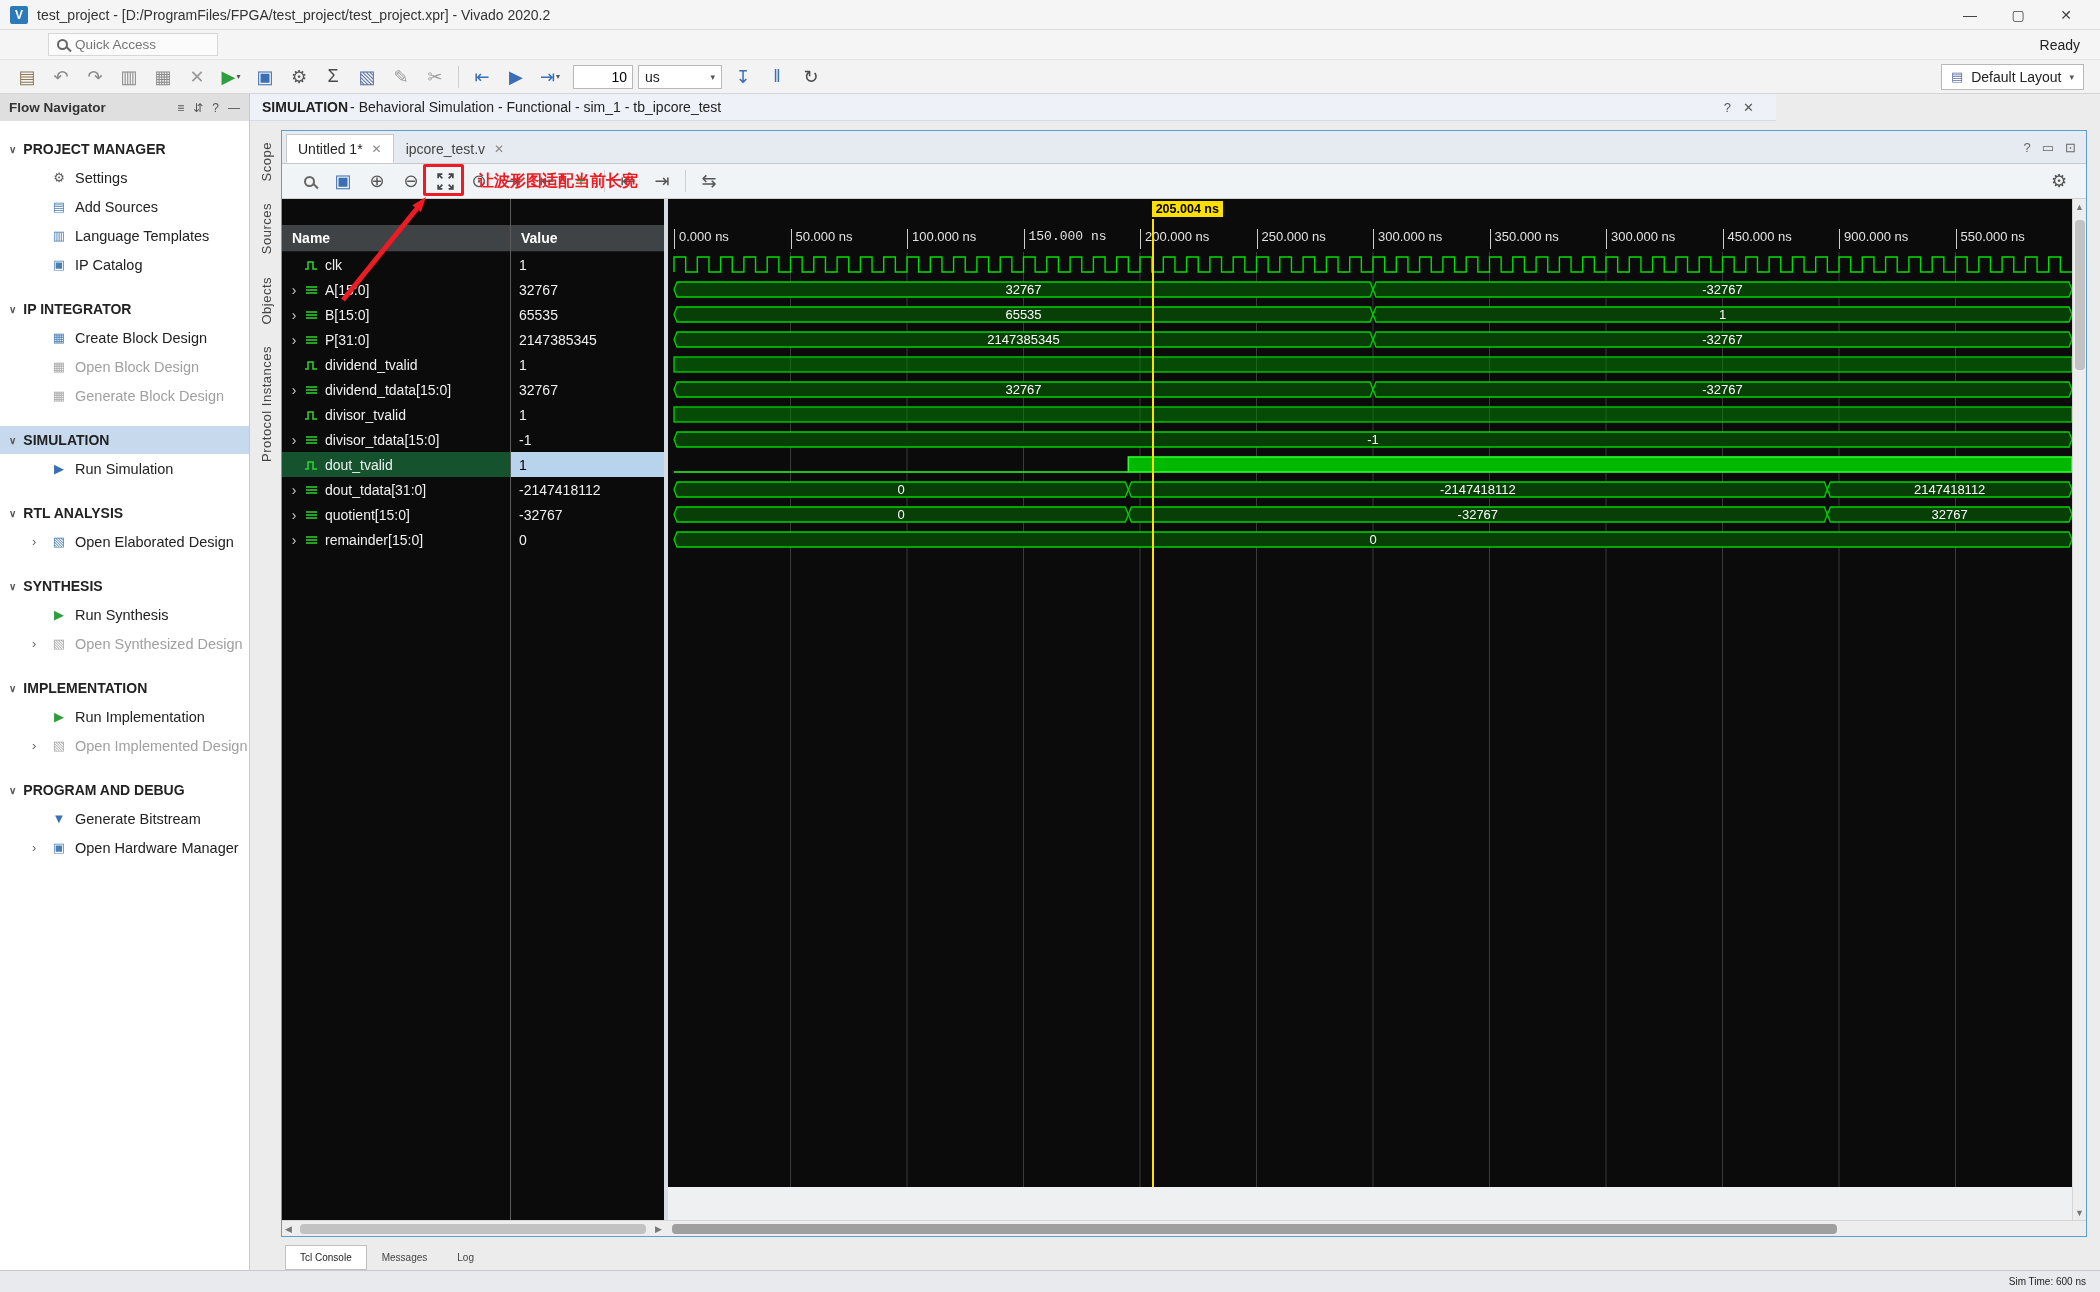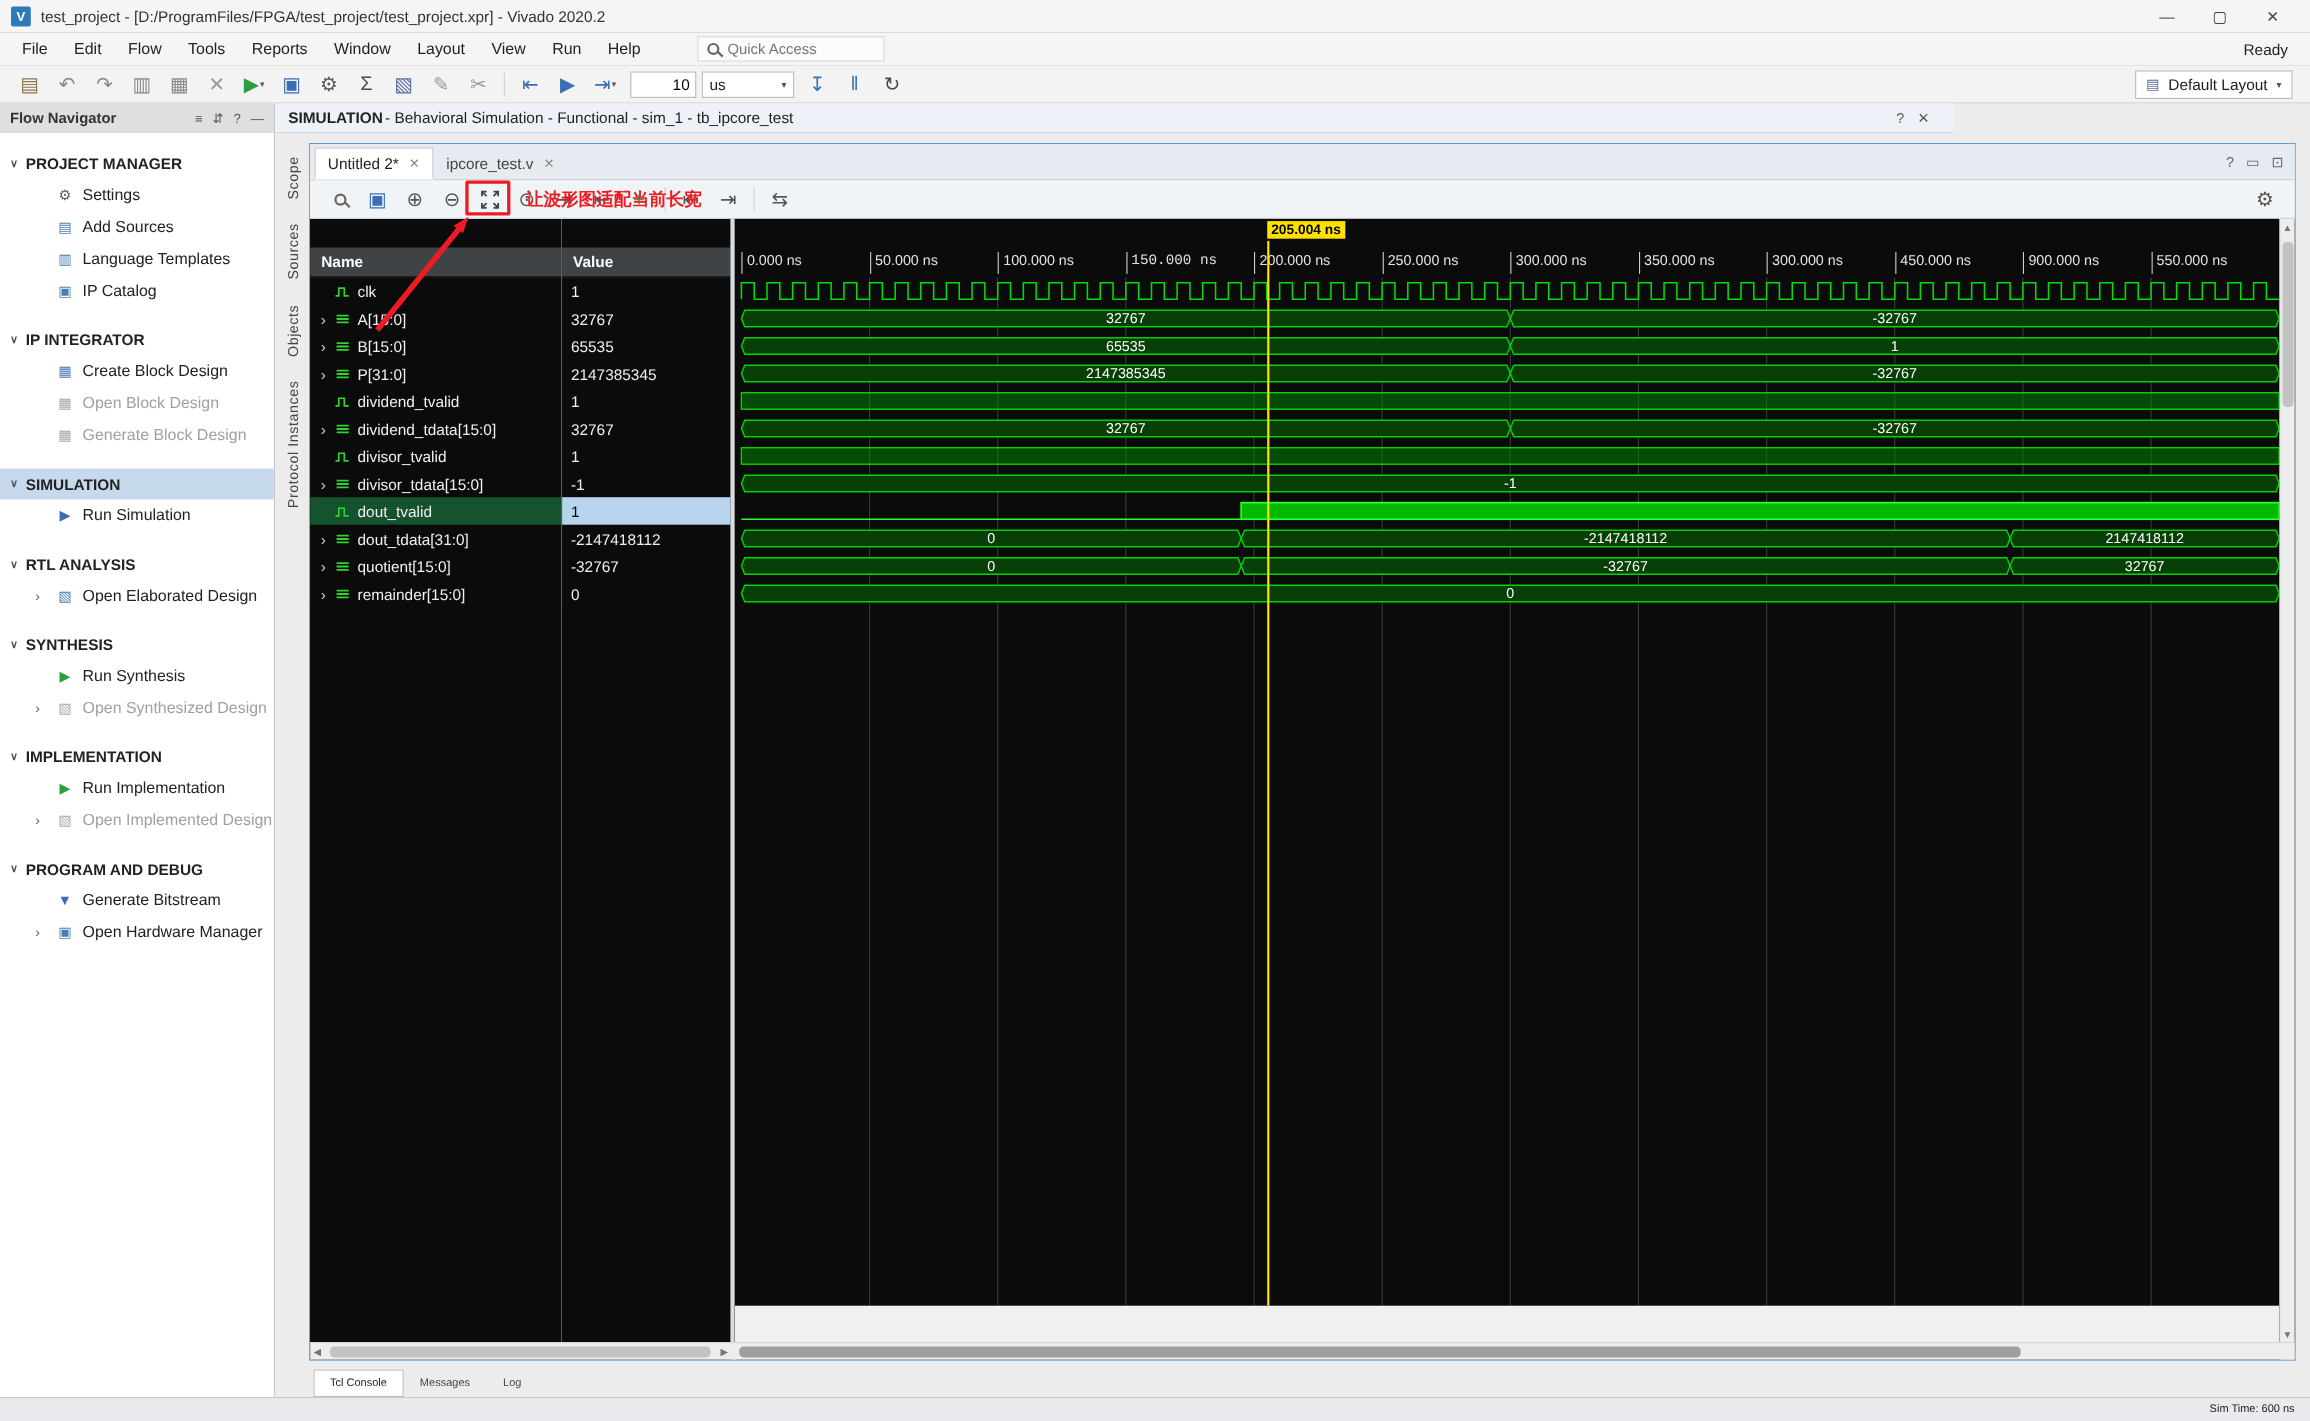--- a/index.html
+++ b/index.html
@@ -108,32 +108,20 @@
     <div class="app-icon">V</div>
     <span id="title-text">test_project - [D:/ProgramFiles/FPGA/test_project/test_project.xpr] - Vivado 2020.2</span>
     <div class="win-controls">
         <div class="win-btn">—</div>
         <div class="win-btn">▢</div>
         <div class="win-btn">✕</div>
       </div>
   </div>
 
   <div id="menubar">
-    <div id="menu-items" style="display:flex">
-        <div class="menu-item">File</div>
-        <div class="menu-item">Edit</div>
-        <div class="menu-item">Flow</div>
-        <div class="menu-item">Tools</div>
-        <div class="menu-item">Reports</div>
-        <div class="menu-item">Window</div>
-        <div class="menu-item">Layout</div>
-        <div class="menu-item">View</div>
-        <div class="menu-item">Run</div>
-        <div class="menu-item">Help</div>
-      </div>
     <div id="quick-access">
       <span class="mag"></span>
       <input placeholder="Quick Access" style="">
     </div>
     <span id="ready">Ready</span>
   </div>
 
   <div id="toolbar">
     <div id="tb-left" style="display:flex;align-items:center">
         <div class="tb-icon" style="color: rgb(138, 122, 85);">▤</div>
@@ -315,21 +303,21 @@
       <div class="side-tab">Scope</div>
       <div class="side-tab">Sources</div>
       <div class="side-tab">Objects</div>
       <div class="side-tab">Protocol Instances</div>
     </div>
 
   <div id="main">
     <div id="edit-tabs">
       <div id="etab-list" style="display:flex;align-items:flex-end">
           <div class="etab active">
-            <span>Untitled 2*</span>
+            <span>Untitled 1*</span>
             <span class="tab-close">✕</span>
           </div>
           <div class="etab">
             <span>ipcore_test.v</span>
             <span class="tab-close">✕</span>
           </div>
         </div>
       <div id="edit-tabs-right">
           <span>?</span>
           <span>▭</span>

